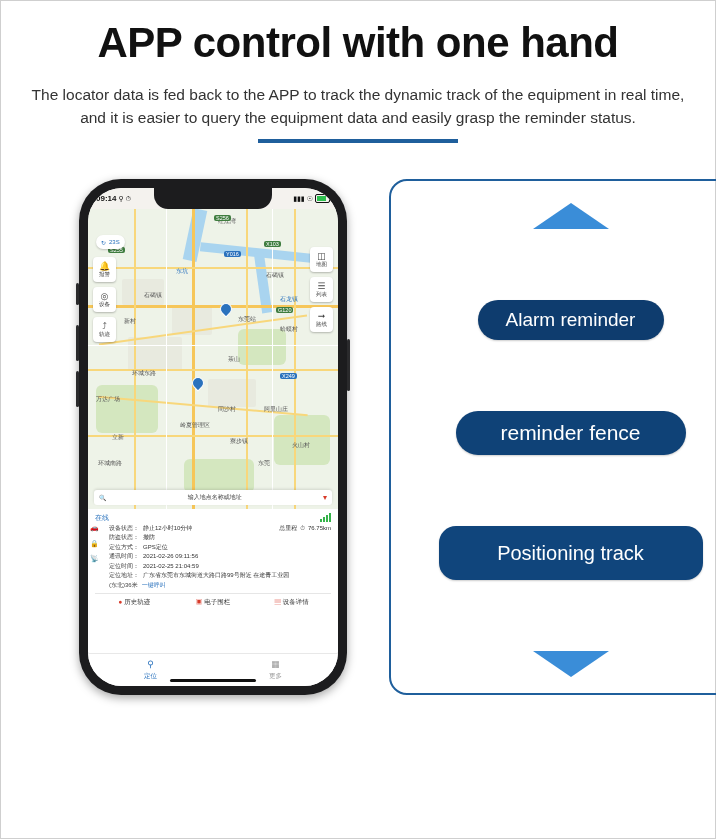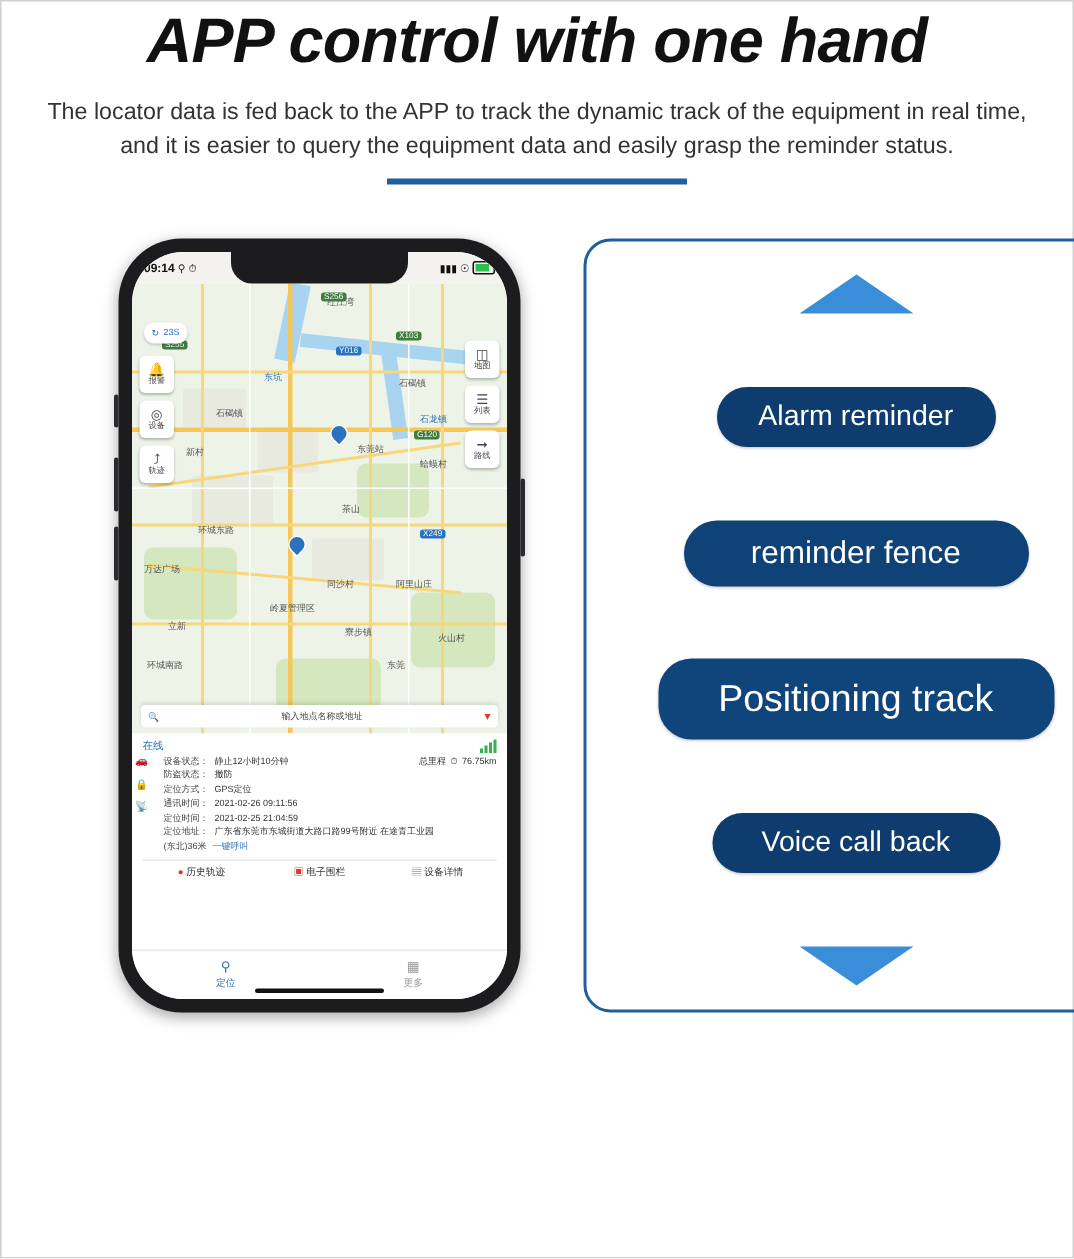--- a/index.html
+++ b/index.html
@@ -17,30 +17,29 @@
   .page {
     position: relative;
     width: 716px;
     height: 839px;
     box-sizing: border-box;
     border: 1px solid #cfcfcf;
   }
 
   
   .headline {
-    margin: 0;
+    margin: 16px;
     padding: 2px 8px 0 8px;
     font-size: 42px;
     line-height: 48px;
     font-weight: bold;
     letter-spacing: -0.5px;
     color: #111111;
     text-align: center;
     white-space: nowrap;
-    font-style: italic;
   }
   .subtext {
     margin: 12px auto 0 auto;
     width: 660px;
     text-align: center;
     font-size: 15.5px;
     line-height: 23px;
     color: #333333;
   }
   .underline {
@@ -354,21 +353,21 @@
     color: #ffffff;
     background: #0f3f72;
     border-radius: 22px;
     text-align: center;
     white-space: nowrap;
     font-weight: normal;
     box-shadow: 0 1px 2px rgba(0,0,0,0.2);
   }
   .pill.p0 { width: 186px; height: 40px; line-height: 40px; font-size: 19px; background:#0e3c6e; }
   .pill.p1 { width: 230px; height: 44px; line-height: 44px; font-size: 21px; background:#0f4277; }
-  .pill.p2 { width: 264px; height: 54px; line-height: 54px; font-size: 25px; background:#10457c; }
+  .pill.p2 { width: 264px; height: 54px; line-height: 54px; font-size: 20px; background:#10457c;border-radius:17px; }
   .pill.p3 { width: 238px; height: 46px; line-height: 46px; font-size: 22px; background:#0f4277; }
   .pill.p4 { width: 192px; height: 40px; line-height: 40px; font-size: 19px; background:#0e3c6e; }
 </style>
 </head>
 <body>
 
 <div class="page">
 
   <h1 class="headline">APP control with one hand</h1>
   <p class="subtext">The locator data is fed back to the APP to track the dynamic track of the equipment in real time, and it is easier to query the equipment data and easily grasp the reminder status.</p>
@@ -587,19 +586,18 @@
         <div class="home-bar"></div>
       </div>
     </div>
 
     <div class="features">
       <div class="arrow arrow-up"></div>
 
       <div class="pill p0">Alarm reminder</div>
       <div class="pill p1">reminder fence</div>
       <div class="pill p2">Positioning track</div>
-      <div class="pill p4">Voice call back</div>
 
       <div class="arrow arrow-down"></div>
     </div>
 
   </div>
 </div>
 
 </body></html>

